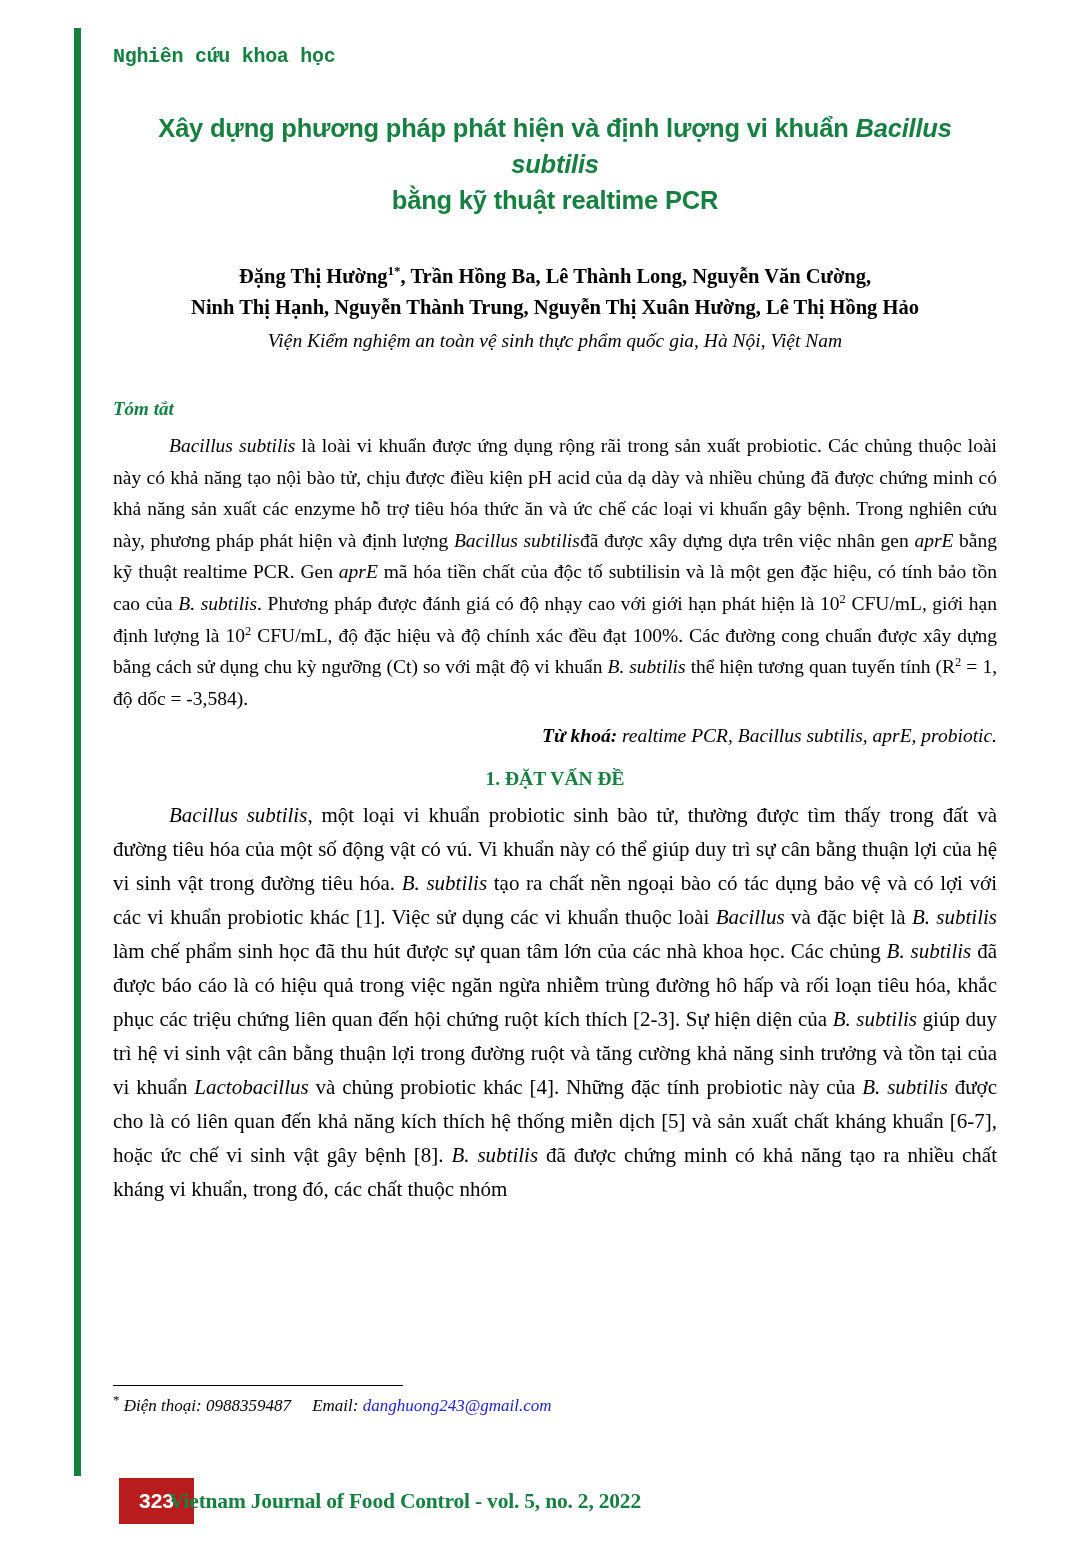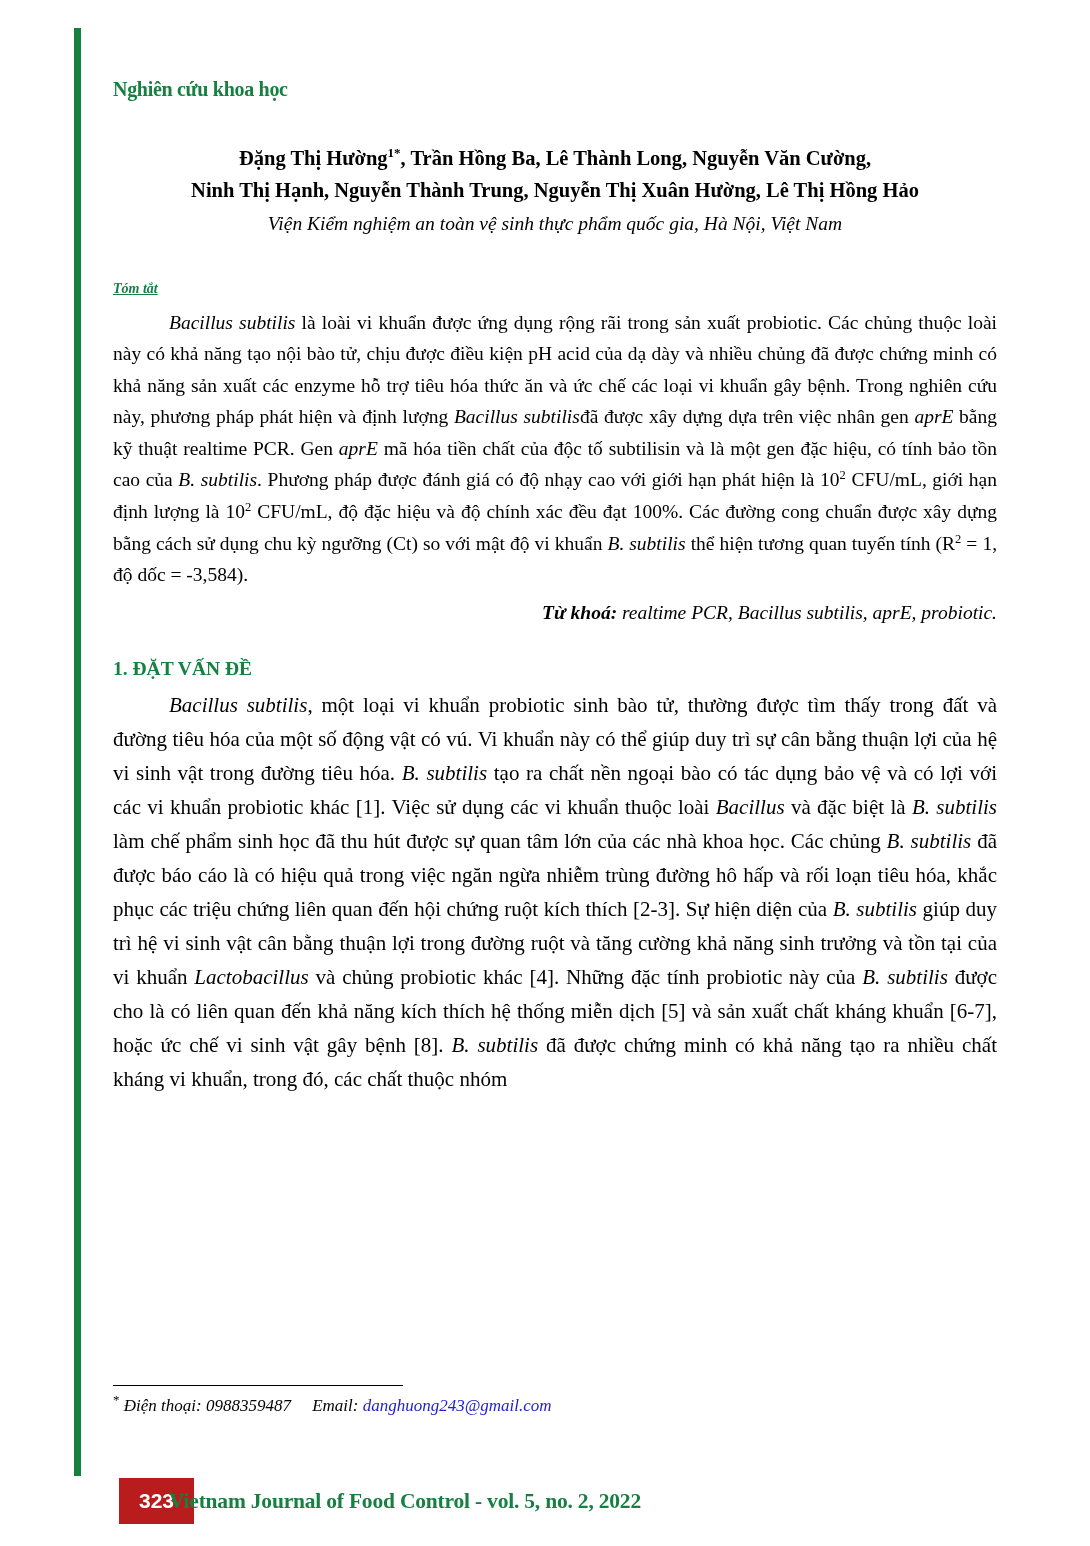--- a/index.html
+++ b/index.html
@@ -34,26 +34,26 @@
   }
 
   .content {
     position: absolute;
     left: 113px;
     top: 0;
     width: 884px;
   }
 
   .journal-head {
-    font-family: Liberation Serif, serif;
+    font-family: Liberation Mono, monospace;
     font-weight: bold;
     font-size: 20px;
     color: #168041;
     letter-spacing: -0.3px;
-    margin-top: 78px;
+    margin-top: 45px;
   }
 
   .title {
     font-family: "Liberation Sans", sans-serif;
     font-weight: bold;
     font-size: 25.5px;
     color: #168041;
     text-align: center;
     line-height: 1.42;
     margin-top: 42px;
@@ -82,24 +82,23 @@
   .dates {
     text-align: center;
     font-style: italic;
     font-size: 19.5px;
     margin-top: 46px;
   }
 
   .sec-label {
     font-style: italic;
     font-weight: bold;
-    font-size: 14px;
+    font-size: 19px;
     color: #168041;
     margin-top: 46px;
-    text-decoration: underline;
   }
 
   .abstract {
     font-size: 19.5px;
     text-align: justify;
     line-height: 1.62;
     margin-top: 10px;
     text-indent: 56px;
   }
   .abstract i { font-style: italic; }
@@ -112,21 +111,22 @@
     text-indent: 56px;
     font-style: italic;
     text-align: right;
   }
   .keywords b { font-weight: bold; font-style: italic; }
 
   .heading1 {
     font-size: 19.5px;
     font-weight: bold;
     color: #168041;
-    margin-top: 30px;
+    margin-top: 16px;
+    text-align: center;
   }
 
   .body-par {
     font-size: 21px;
     text-align: justify;
     line-height: 1.62;
     margin-top: 8px;
     text-indent: 56px;
   }
   .body-par i { font-style: italic; }
@@ -193,20 +193,24 @@
 <body>
 
 <div class="page">
 
   <div class="left-bar"></div>
 
   <div class="content">
 
     <div class="journal-head">Nghiên cứu khoa học</div>
 
+    <div class="title">
+      <span>Xây dựng phương pháp phát hiện và định lượng vi khuẩn </span><span class="ital">Bacillus subtilis</span><br>
+      <span>bằng kỹ thuật realtime PCR</span>
+    </div>
 
     <div class="authors">
       <span>Đặng Thị Hường</span><sup>1*</sup><span>, Trần Hồng Ba, Lê Thành Long, Nguyễn Văn Cường,</span><br>
       <span>Ninh Thị Hạnh, Nguyễn Thành Trung, Nguyễn Thị Xuân Hường, Lê Thị Hồng Hảo</span>
     </div>
 
     <div class="affil">Viện Kiểm nghiệm an toàn vệ sinh thực phẩm quốc gia, Hà Nội, Việt Nam</div>
 
 
     <div class="sec-label">Tóm tắt</div>

